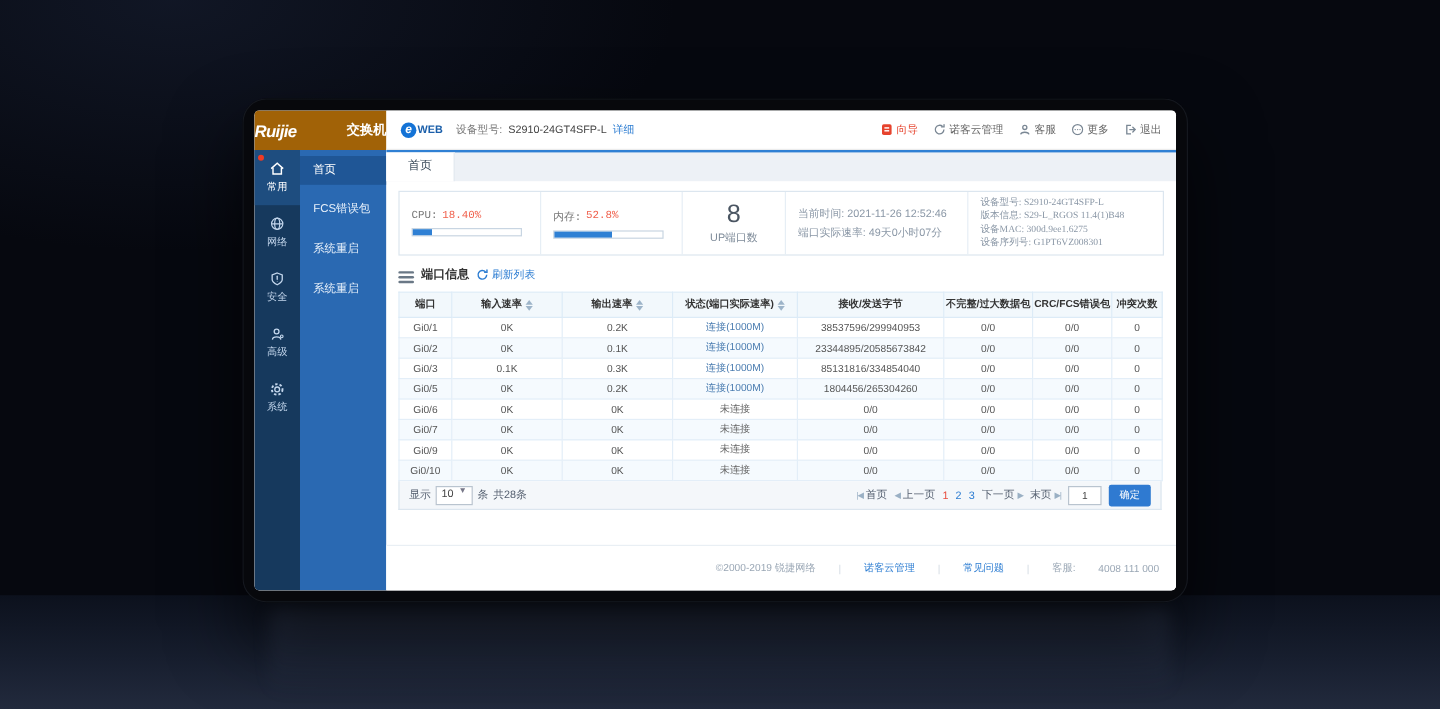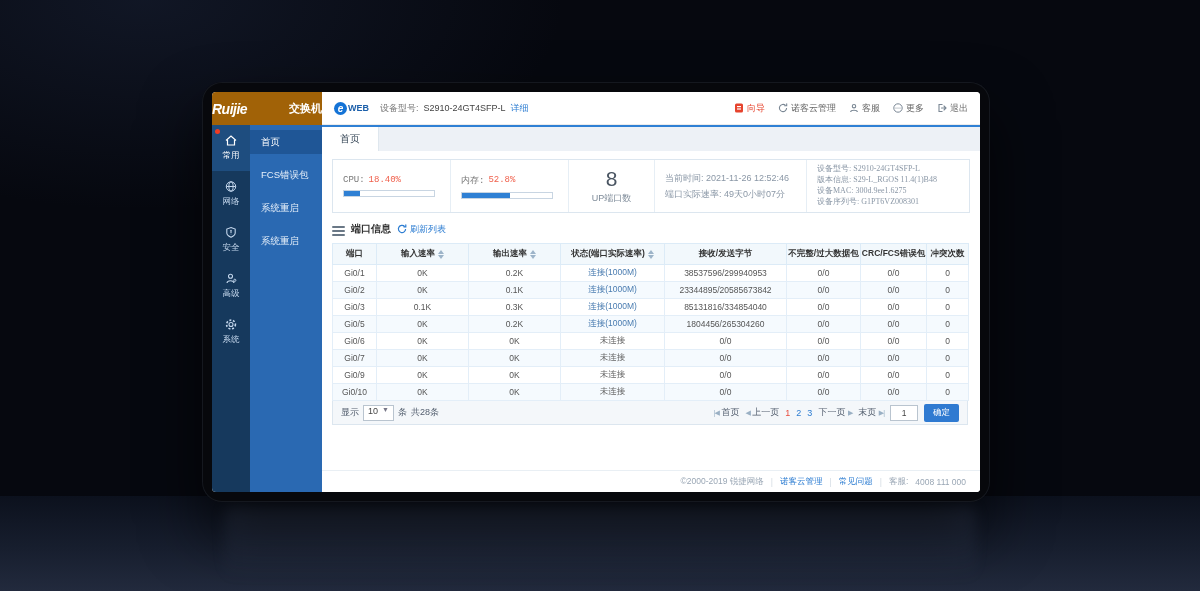--- a/index.html
+++ b/index.html
@@ -112,22 +112,22 @@
   .pager-right { margin-left:auto; display:flex; align-items:center; gap:6px; }
   .nav-glyph { color:#9ab0c4; font-size:7px; letter-spacing:-1px; }
   .pg-btn { cursor:pointer; color:#556070; }
   .page-num { color:#2d7dd2; cursor:pointer; }
   .page-num.current { color:#e84c3d; }
   .goto-input { width:28px; height:16px; border:1px solid #b9c4cf; text-align:center;
     font-size:8.5px; color:#444; font-family:inherit; }
   .confirm-btn { background:#2f7ad1; color:#fff; border:none; border-radius:2px;
     padding:3px 9px; font-size:8.5px; cursor:pointer; font-family:inherit; }
 
-  .app-footer { height:22px; border-top:1px solid #e9eff4; background:#fff;
-    display:flex; align-items:center; justify-content:flex-end; gap:7px;
+  .app-footer { height:38px; border-top:1px solid #e9eff4; background:#fff;
+    display:flex; align-items:center; justify-content:flex-end; gap:19px;
     padding:0 14px; color:#9aa7b5; font-size:8.5px; flex-shrink:0; }
   .sep { color:#d3dbe3; }
 </style>
 </head>
 <body>
 
 <div class="scene-glow"></div>
 <div class="desk"></div>
 <div class="reflection"></div>
 

